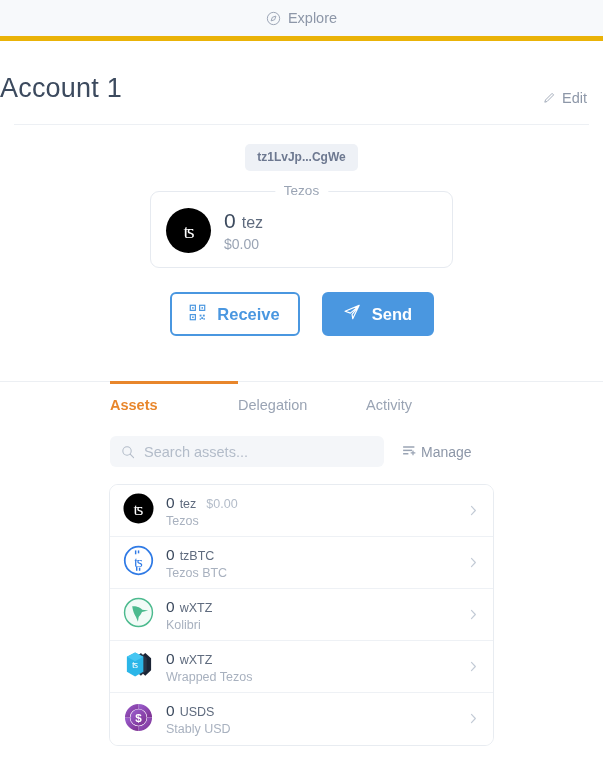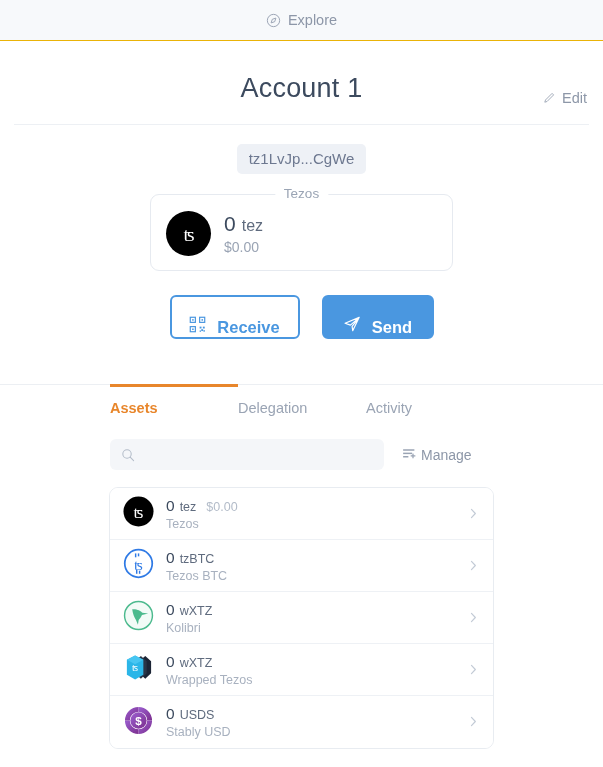--- a/index.html
+++ b/index.html
@@ -8,59 +8,60 @@
     background: #ffffff;
     font-family: "Liberation Sans", sans-serif;
     -webkit-font-smoothing: antialiased;
   }
   #app { width: 603px; height: 767px; position: relative; overflow: hidden; background:#fff; }
 
   
   .explore-bar {
     height: 41px;
     background: #f7f9fb;
-    border-bottom: 1px solid #eab308;
+    border-bottom: 5px solid #eab308;
     display: flex; align-items: center; justify-content: center;
   }
   .explore-link {
     display: flex; align-items: center; gap: 7px;
     color: #8d97a8; font-size: 14.5px; cursor: pointer;
   }
   .compass-icon { width: 15px; height: 15px; display: block; }
 
   
   .acct-header { position: relative; padding-top: 12px; }
   .edit-btn {
     position: absolute; right: 16px; top: 49px;
     display: flex; align-items: center; gap: 6px;
     color: #8d97a8; font-size: 14.5px; cursor: pointer;
   }
   .pencil-icon { width: 14px; height: 14px; display:block; }
   .acct-title {
-    text-align: center;
+    text-align: left;
     font-size: 27px;
     color: #3c4a5e;
     font-weight: 400;
     letter-spacing: .2px;
     margin-top: 20px;
   }
   .hr-soft {
     margin: 20px 14px 0 14px;
     height: 1px; background: #edf0f4;
   }
 
   
   .addr-wrap { display: flex; justify-content: center; margin-top: 19px; }
   .addr-chip {
     background: #eef1f6;
     color: #6d7890;
-    font-size: 15px;
+    font-size: 12px;
     padding: 6px 12px 7px 12px;
     border-radius: 5px;
     cursor: pointer;
+    font-weight: bold;
   }
 
   
   .tez-card {
     width: 303px;
     margin: 20px auto 0 auto;
     border: 1px solid #e6eaf0;
     border-radius: 9px;
     padding: 0 0 14px 0;
     position: relative;
@@ -75,21 +76,21 @@
   .tez-logo { width: 45px; height: 45px; border-radius: 50%; background:#000;
               display:flex; align-items:center; justify-content:center; flex:none; }
   .tez-amt-row { display: flex; align-items: baseline; gap: 6px; }
   .tez-amt { font-size: 21px; color: #3c4a5e; }
   .tez-sym { font-size: 16px; color: #5f6b7e; }
   .tez-fiat { font-size: 14px; color: #9aa4b4; margin-top: 3px; }
 
   
   .actions { display: flex; justify-content: center; gap: 22px; margin-top: 24px; }
   .btn {
-    display: flex; align-items: flex-end; justify-content: center; gap: 11px;
+    display: flex; align-items: center; justify-content: center; gap: 11px;
     height: 44px; border-radius: 6px; font-size: 16.5px; font-weight: bold;
     cursor: pointer;
   }
   .btn-receive {
     width: 130px; border: 2px solid #4a97e0; color: #4a97e0; background: #fff;
   }
   .btn-send {
     width: 112px; background: #4a97e0; color: #fff; border: 2px solid #4a97e0;
   }
 
@@ -235,20 +236,21 @@
   </div>
 
   <div class="tools">
     <div class="search-box">
       <span>
         <svg class="search-icon" viewBox="0 0 20 20" fill="none">
           <circle cx="8.6" cy="8.6" r="6" stroke="#b3bcc9" stroke-width="1.5"></circle>
           <path d="M13.1 13.1 L18 18" stroke="#b3bcc9" stroke-width="1.5" stroke-linecap="round"></path>
         </svg>
       </span>
+      <input class="search-input" type="text" placeholder="Search assets..." style="">
     </div>
     <div class="manage-btn">
       <span>
         <svg class="manage-icon" viewBox="0 0 20 20" fill="none">
           <rect x="1.5" y="3" width="15" height="2" fill="#9aa4b4"></rect>
           <rect x="1.5" y="7.5" width="12" height="2" fill="#9aa4b4"></rect>
           <rect x="1.5" y="12" width="7" height="2" fill="#9aa4b4"></rect>
           <rect x="11.6" y="11" width="6.2" height="1.7" fill="#9aa4b4"></rect>
           <rect x="13.8" y="8.8" width="1.7" height="6.2" fill="#9aa4b4"></rect>
         </svg>

